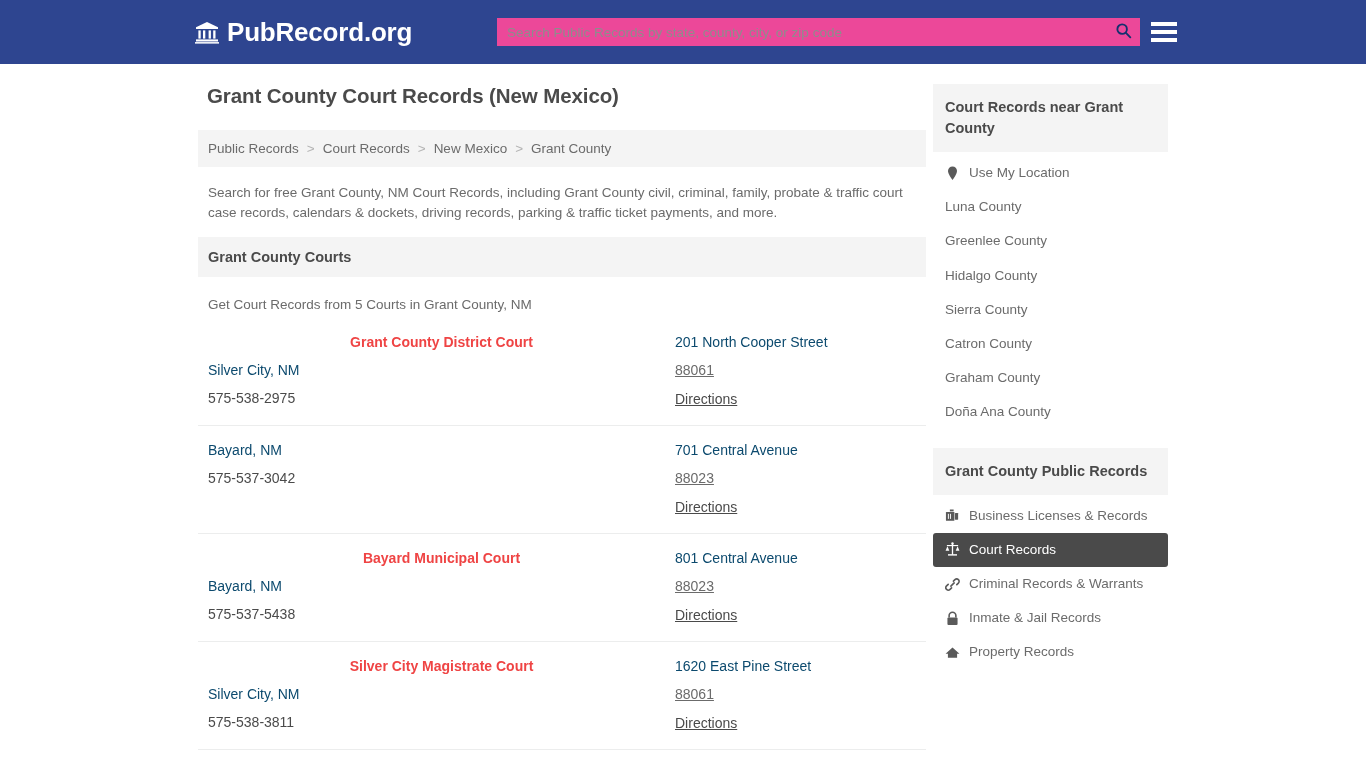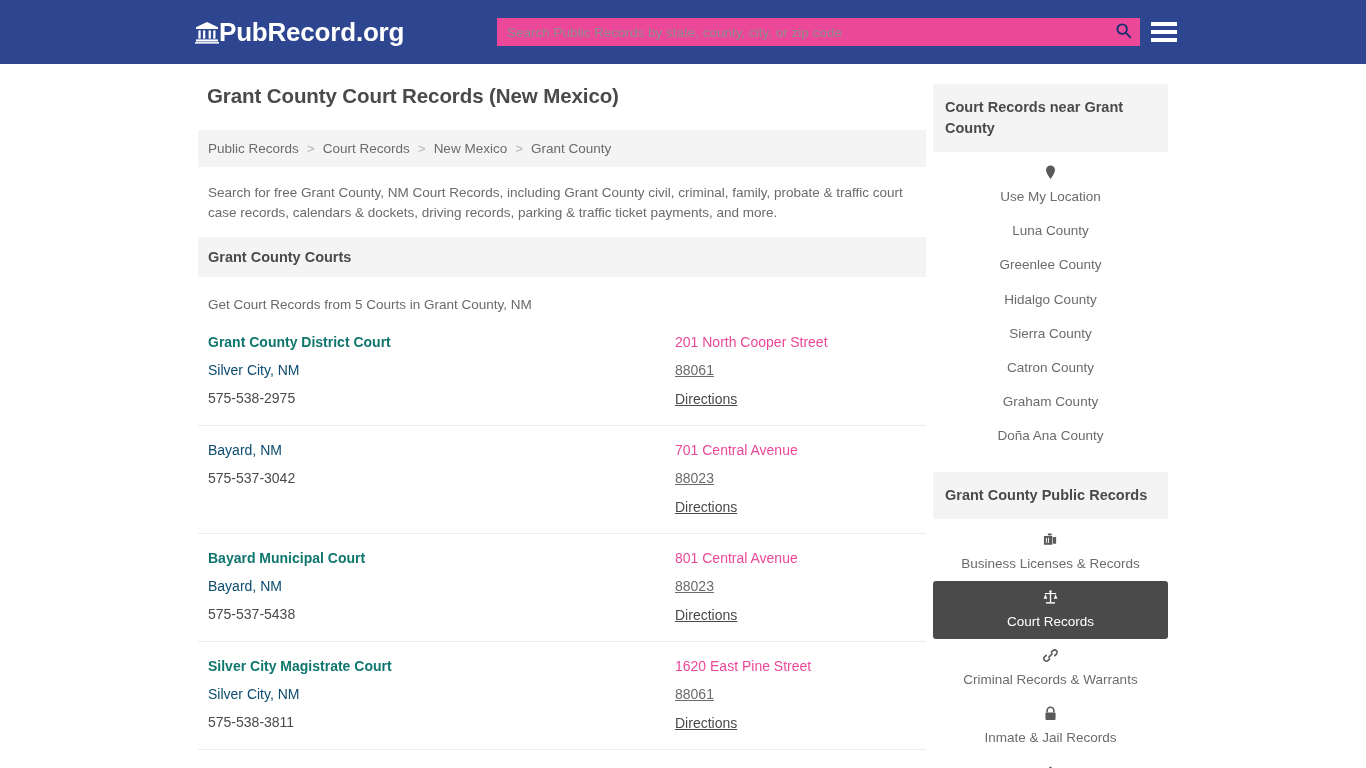--- a/index.html
+++ b/index.html
@@ -16,20 +16,21 @@
     width: 1366px;
     height: 64px;
     background: #2e4590;
     display: flex;
     align-items: center;
     position: relative;
   }
   .brand {
     display: flex;
     align-items: center;
+    gap: 8px;
     margin-left: 195px;
     text-decoration: none;
     user-select: none;
   }
   .brand-icon { width: 24px; height: 24px; display: block; }
   .brand-text {
     color: #ffffff;
     font-size: 26px;
     font-weight: bold;
     letter-spacing: -0.2px;
@@ -151,35 +152,36 @@
     display: flex;
     padding: 16px 10px 17px 10px;
     border-bottom: 1px solid #eceded;
   }
   .court-row:last-child { border-bottom: none; }
   .court-left { width: 467px; }
   .court-right { flex: 1; }
   .court-name {
     font-size: 14px;
     font-weight: bold;
-    color: #0f766e;
+    color: #ef4444;
     margin-bottom: 12px;
+    text-align: center;
   }
   .court-city {
     font-size: 14px;
     color: #0c4a6e;
     margin-bottom: 12px;
   }
   .court-phone {
     font-size: 14px;
     color: #4a4a4a;
   }
   .court-street {
     font-size: 14px;
-    color: #ec4899;
+    color: #0c4a6e;
     margin-bottom: 12px;
   }
   .court-zip {
     font-size: 14px;
     color: #6b6b6b;
     margin-bottom: 12px;
     text-decoration: underline;
   }
   .court-directions {
     font-size: 14px;
@@ -200,21 +202,20 @@
   .side-list { margin-top: 4px; }
   .side-item {
     display: flex;
     align-items: center;
     gap: 9px;
     padding: 9px 12px;
     font-size: 13.5px;
     color: #6b6b6b;
     cursor: pointer;
     border-radius: 3px;
-    flex-direction: column;
   }
   .side-item .side-label { line-height: 1.2; }
   .side-item.active {
     background: #4a4a4a;
     color: #ffffff;
   }
   .side-item .ico {
     width: 15px;
     height: 15px;
     flex: 0 0 15px;

